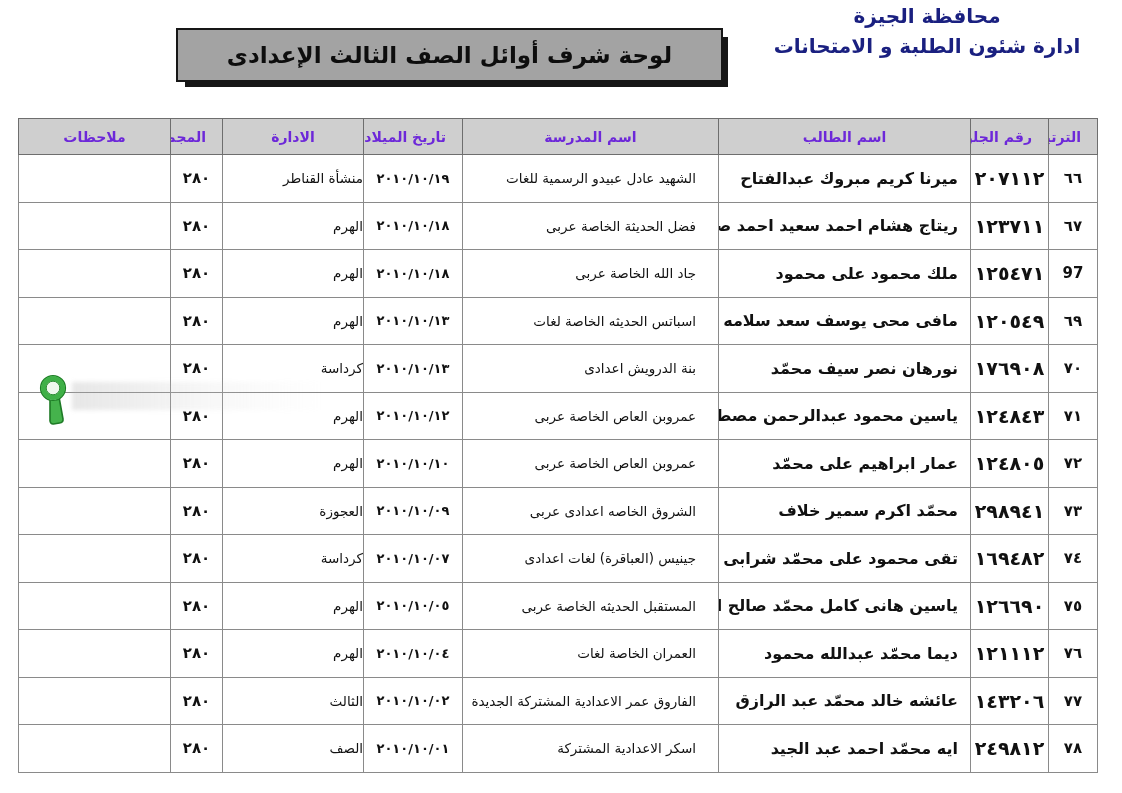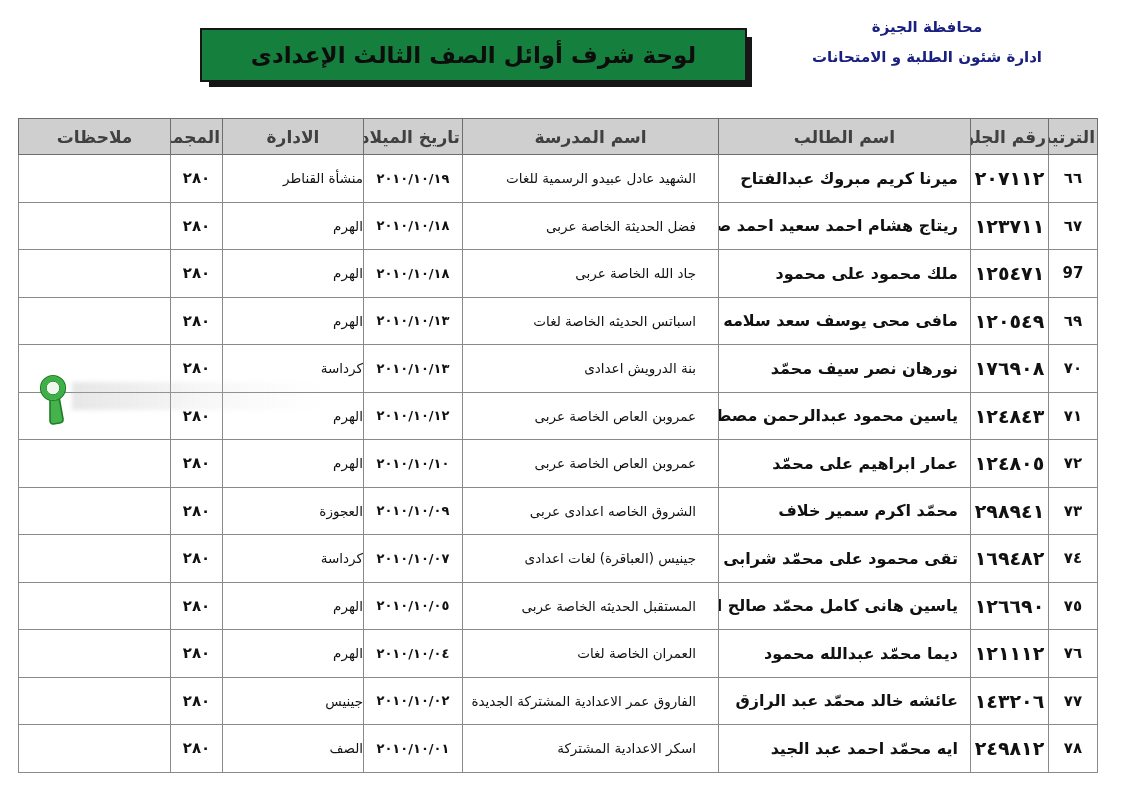--- a/index.html
+++ b/index.html
@@ -4,43 +4,43 @@
 <style>
   html,body{margin:0;padding:0;}
   body{
     width:1122px;height:793px;position:relative;background:#ffffff;
     font-family:"DejaVu Sans", sans-serif;color:#111;overflow:hidden;
   }
   .sheet{position:absolute;inset:0;}
 
   
   .org{
-    position:absolute;top:12px;right:30px;width:330px;
+    position:absolute;top:1px;right:30px;width:330px;
     text-align:center;color:#1a2080;font-weight:bold;
-    font-size:15px;line-height:30px;direction:rtl;
+    font-size:20px;line-height:30px;direction:rtl;
   }
 
   
   .title-box{
     position:absolute;left:176px;top:28px;width:543px;height:50px;
-    border:2px solid #161616;background:#15803d;
+    border:2px solid #161616;background:#a3a3a3;
     box-shadow:7px 7px 0 -2px #161616;
-    display:flex;align-items:center;justify-content:center;margin-left:24px;
+    display:flex;align-items:center;justify-content:center;
   }
   .title-text{font-size:23px;font-weight:bold;color:#0d0d0d;direction:rtl;}
 
   
   table.roll{
     position:absolute;left:18px;top:118px;width:1079px;
     border-collapse:collapse;table-layout:fixed;direction:rtl;
   }
   table.roll th{
-    height:35px;background:#cfcfcf;color:#404040;
-    font-weight:bold;font-size:17px;border:1px solid #6e6e6e;
-    white-space:nowrap;overflow:hidden;padding:0 2px;
+    height:35px;background:#cfcfcf;color:#6d28d9;
+    font-weight:bold;font-size:14px;border:1px solid #6e6e6e;
+    white-space:nowrap;overflow:hidden;padding:0 16px;
   }
   table.roll td{
     height:46.5px;border:1px solid #8a8a8a;vertical-align:middle;
     white-space:nowrap;overflow:hidden;padding:0;
   }
   .c-rank{text-align:center;font-weight:bold;font-size:15px;}
   .c-seat{text-align:center;font-weight:bold;font-size:19px;letter-spacing:2px;margin-left:45px;}
   .c-student{text-align:right;padding-right:12px !important;font-weight:bold;font-size:16px;margin-top:15px;}
   .c-school{text-align:right;padding-right:22px !important;font-size:13.5px;margin-left:36px;}
   .c-birth_date{text-align:center;font-weight:bold;font-size:13px;letter-spacing:1px;}
@@ -205,21 +205,21 @@
           <td class="c-admin">الهرم</td>
           <td class="c-total">٢٨٠</td>
           <td class="c-notes"></td>
         </tr>
         <tr>
           <td class="c-rank">٧٧</td>
           <td class="c-seat">١٤٣٢٠٦</td>
           <td class="c-student">عائشه خالد محمّد عبد الرازق</td>
           <td class="c-school">الفاروق عمر الاعدادية المشتركة الجديدة</td>
           <td class="c-birth_date">٢٠١٠/١٠/٠٢</td>
-          <td class="c-admin">جينيس</td>
+          <td class="c-admin">الثالث</td>
           <td class="c-total">٢٨٠</td>
           <td class="c-notes"></td>
         </tr>
         <tr>
           <td class="c-rank">٧٨</td>
           <td class="c-seat">٢٤٩٨١٢</td>
           <td class="c-student">ايه محمّد احمد عبد الجيد</td>
           <td class="c-school">اسكر الاعدادية المشتركة</td>
           <td class="c-birth_date">٢٠١٠/١٠/٠١</td>
           <td class="c-admin">الصف</td>

